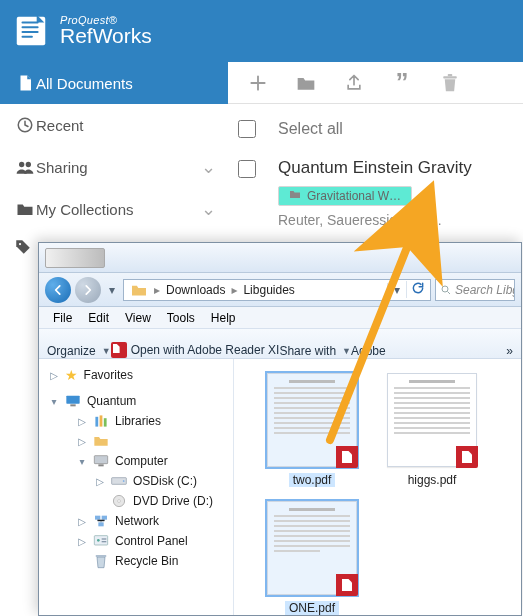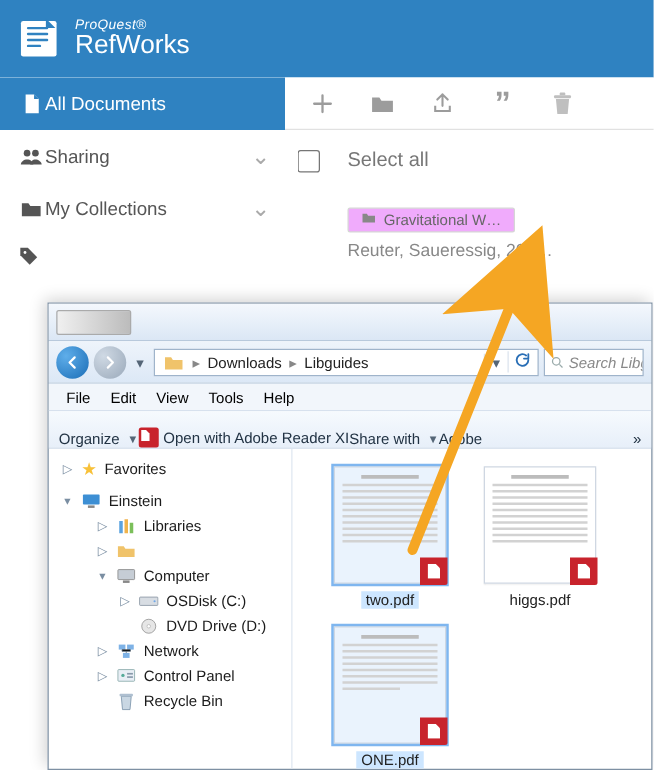--- a/index.html
+++ b/index.html
@@ -44,21 +44,21 @@
 
   .selectall { display:flex; align-items:center; height:50px; padding: 0 28px 0 10px; color:#777; }
   .selectall input { width:18px; height:18px; margin-right:22px; accent-color:#ccc;}
   .selectall .lbl { font-size:16px; }
 
   .docrow { padding: 4px 10px 10px 10px; }
   .docrow .top { display:flex; align-items:flex-start; }
   .docrow input[type=checkbox] { width:18px; height:18px; margin-right:22px; margin-top:2px; }
   .doctitle { font-size:17px; color:#333; }
   .tagchip {
-    display:inline-flex; align-items:flex-start; background:#f0abfc; border:1px solid #d6d6d6;
+    display:inline-flex; align-items:flex-start; background:#5eead4; border:1px solid #d6d6d6;
     border-radius:2px; padding: 2px 10px; font-size:12px; color:#666; margin-top:8px; margin-left:40px;
   }
   .tagchip .fi { margin-right:6px; font-size:11px; }
   .authors { margin-left:40px; margin-top:6px; color:#888; font-size:14px; }
 
   
   .explorer {
     position:absolute; left:38px; top:242px; width:484px; height:374px;
     border:1px solid #7e90a3; background:#fff; box-shadow:-3px -3px 12px rgba(0,0,0,.18);
     display:flex; flex-direction:column; font-size:12px;
@@ -173,20 +173,29 @@
       <span class="icon">
         <svg width="18" height="18" viewBox="0 0 24 24">
             <path fill="#fff" d="M6 2h9l5 5v15H6z"></path>
             <path fill="#2f82c1" d="M15 2v5h5"></path>
           </svg>
       </span>
       <span class="label">All Documents</span>
     </div>
     <div class="side-item">
       <span class="icon">
+        <svg width="18" height="18" viewBox="0 0 24 24">
+            <circle cx="12" cy="12" r="9" fill="none" stroke="#666" stroke-width="2"></circle>
+            <path d="M12 7v5l4 2" stroke="#666" stroke-width="2" fill="none" stroke-linecap="round"></path>
+          </svg>
+      </span>
+      <span class="label">Recent</span>
+    </div>
+    <div class="side-item">
+      <span class="icon">
         <svg width="20" height="18" viewBox="0 0 24 18">
             <circle cx="8" cy="6" r="3.2" fill="#555"></circle>
             <circle cx="16" cy="6" r="3.2" fill="#555"></circle>
             <path d="M2 17c0-3 3-5 6-5s6 2 6 5" fill="#555"></path>
             <path d="M11 17c0-3 2.5-5 5-5s6 2 6 5" fill="#555"></path>
           </svg>
       </span>
       <span class="label">Sharing</span>
       <span class="chev">⌄</span>
     </div>
@@ -236,20 +245,24 @@
           </svg>
       </div>
     </div>
 
     <div class="selectall">
       <input type="checkbox" style="">
       <span class="lbl">Select all</span>
     </div>
 
     <div class="docrow">
+      <div class="top">
+        <input type="checkbox" style="">
+        <span class="doctitle">Quantum Einstein Gravity</span>
+      </div>
       <div class="tagchip">
         <span class="fi">
           <svg width="12" height="10" viewBox="0 0 24 20">
               <path fill="#888" d="M2 4h7l2 3h11v11H2z"></path>
             </svg>
         </span>
         <span>Gravitational W…</span>
       </div>
       <div class="authors">Reuter, Saueressig, 201…</div>
     </div>
@@ -338,21 +351,21 @@
       </div>
       <div class="section">
         <div class="node">
           <span class="tw">▾</span>
           <span class="ico16">
             <svg width="16" height="14" viewBox="0 0 24 20">
                 <rect x="2" y="2" width="20" height="12" rx="1" fill="#3d8fd4"></rect>
                 <rect x="8" y="15" width="8" height="3" fill="#888"></rect>
               </svg>
           </span>
-          <span class="nlabel">Einstein</span>
+          <span class="nlabel">Quantum</span>
         </div>
         <div class="node child">
           <span class="tw">▷</span>
           <span class="ico16">
             <svg width="14" height="14" viewBox="0 0 20 20">
                 <rect x="2" y="4" width="4" height="14" fill="#5aa2e0"></rect>
                 <rect x="8" y="2" width="4" height="16" fill="#f0b34d"></rect>
                 <rect x="14" y="6" width="4" height="12" fill="#7bbf5a"></rect>
               </svg>
           </span>

